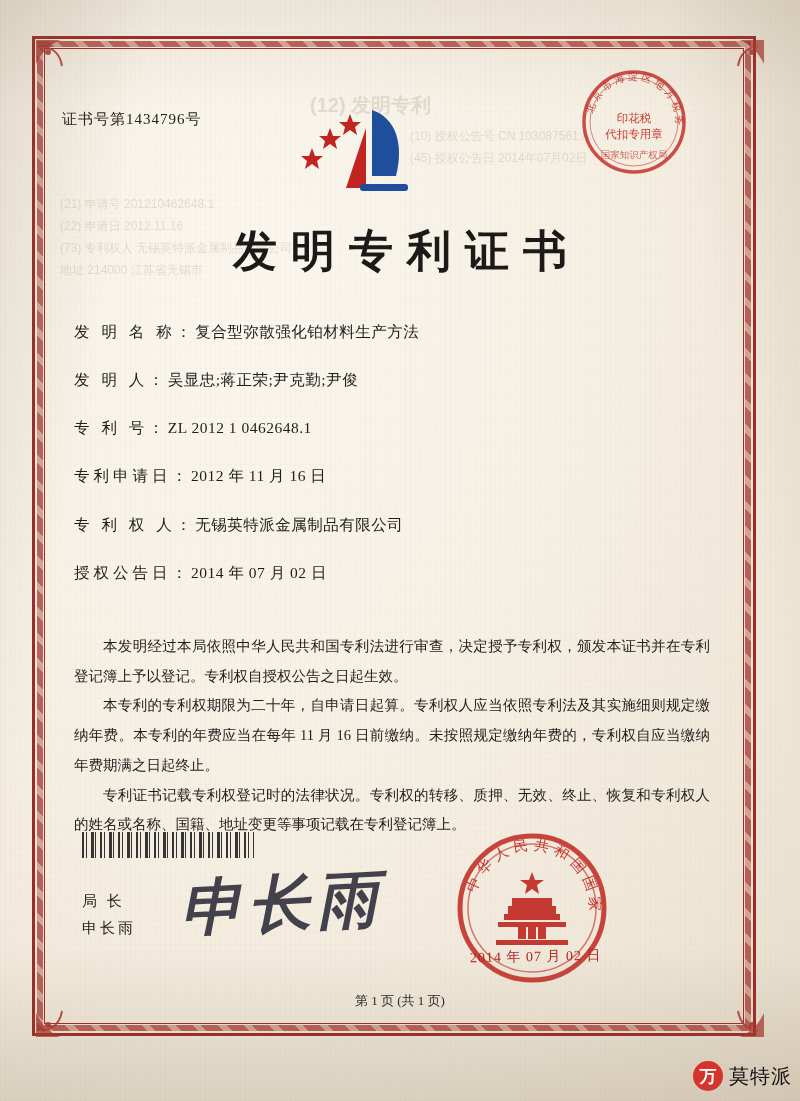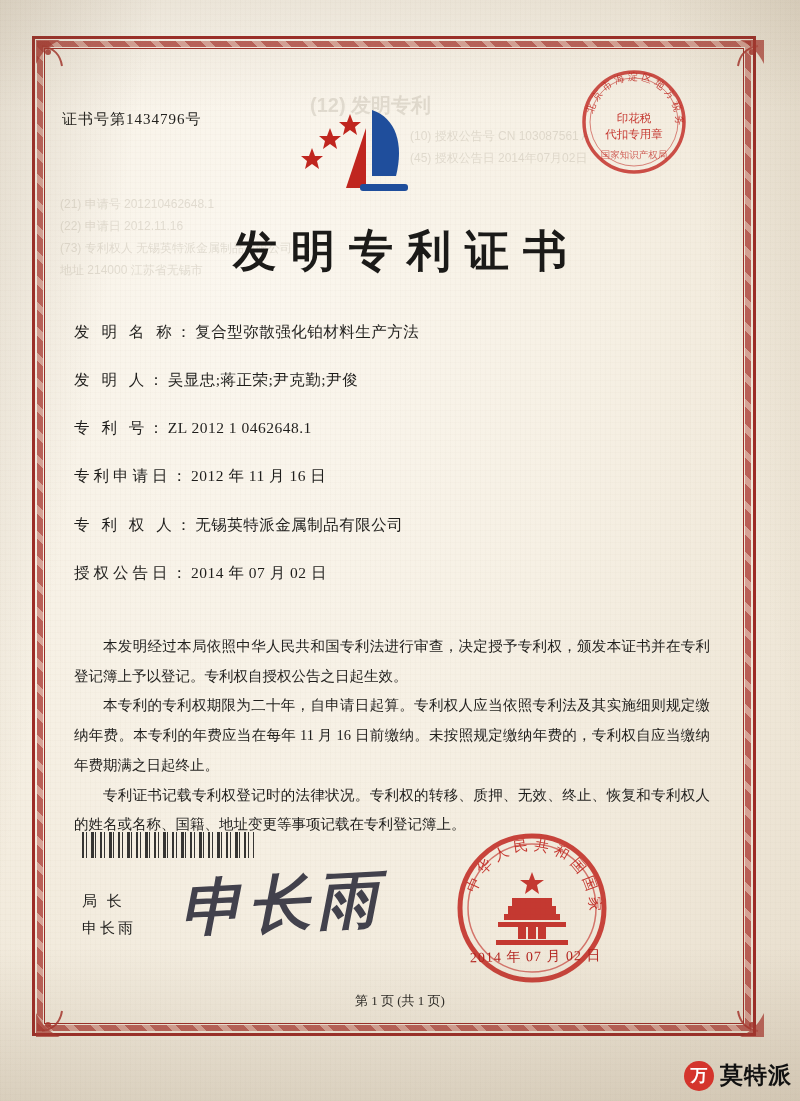--- a/index.html
+++ b/index.html
@@ -224,22 +224,22 @@
     border-radius: 50%;
     background: #d4342c;
     position: relative;
     display: flex; align-items: center; justify-content: center;
     color: #fff;
     font-size: 17px;
     font-weight: bold;
     font-family: "Liberation Serif", serif;
   }
   .logo-text {
-    font-size: 23px;
-    font-weight: bold;
+    font-size: 20px;
+    font-weight: normal;
     color: #111;
     letter-spacing: 1px;
     font-family: "Liberation Sans", sans-serif;
   }
 </style>
 </head>
 <body>
 
 <div id="page">
 

